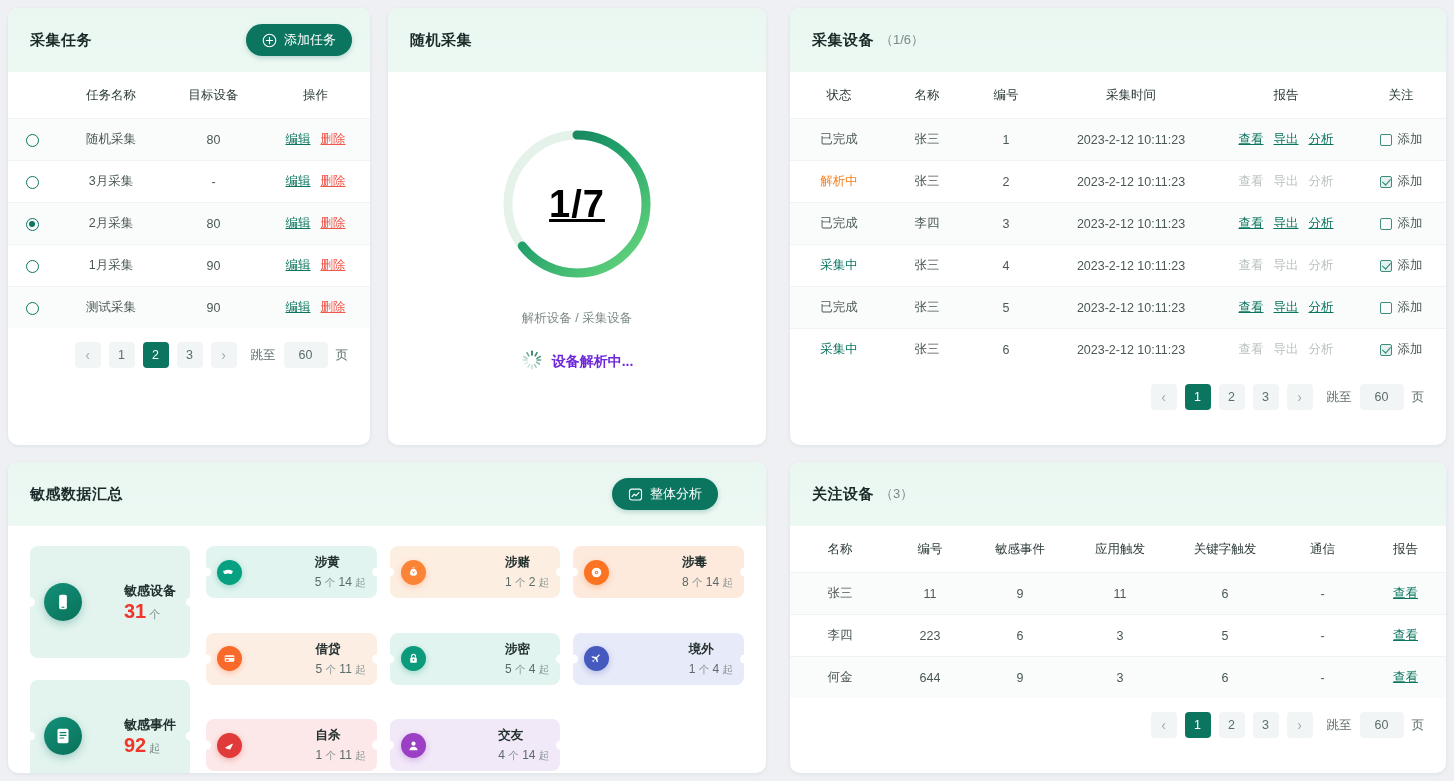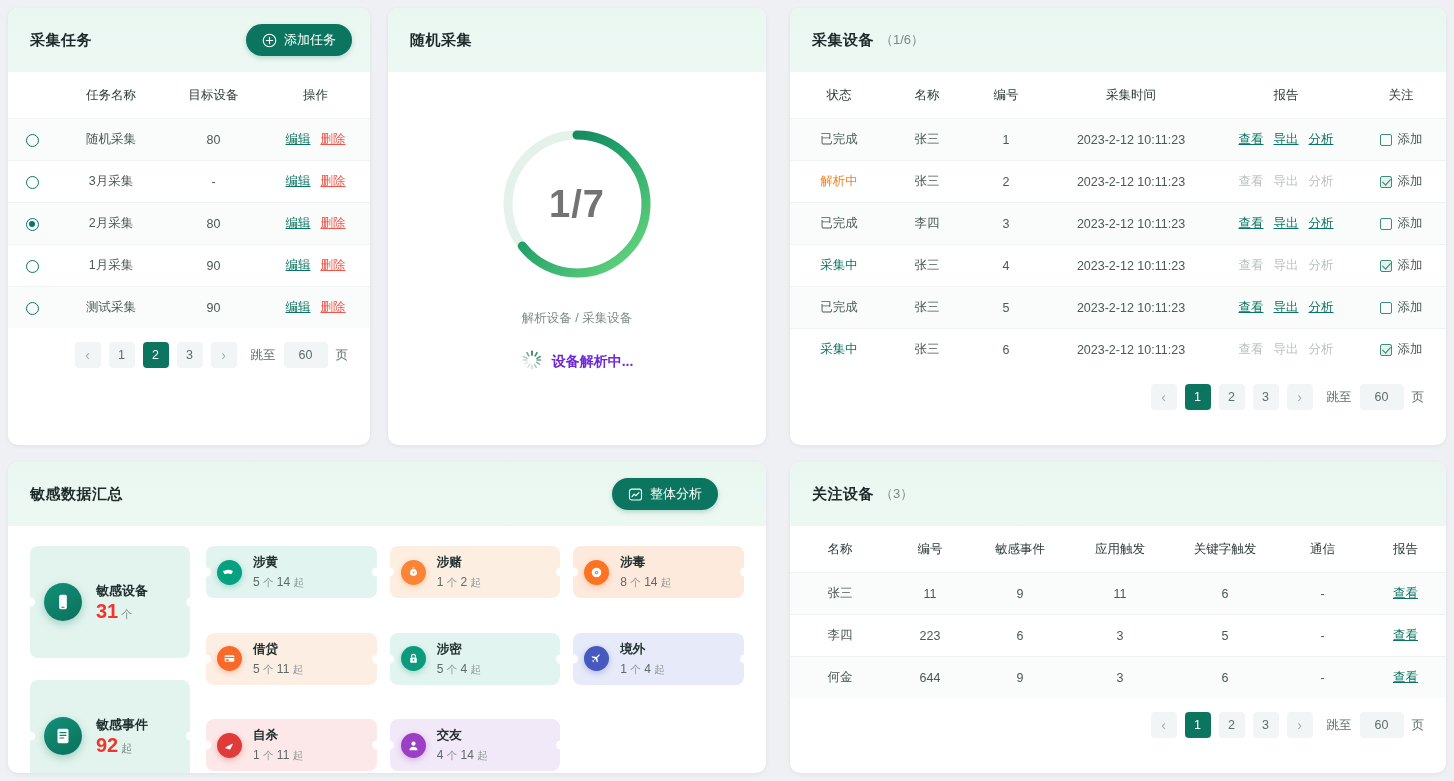--- a/index.html
+++ b/index.html
@@ -104,32 +104,32 @@
     width: 44px; height: 26px; border: none; background: #f2f5f5;
     border-radius: 4px; text-align: center; font-size: 12.5px; color: #5d6d6b;
     font-family: inherit;
   }
 
   
   .donut-wrap { display:flex; flex-direction:column; align-items:center; padding-top: 54px; }
   .donut { position: relative; width: 156px; height: 156px; }
   .donut-val {
     position: absolute; inset: 0; display: flex; align-items: center; justify-content: center;
-    font-size: 38px; font-weight: bold; color: #737373; letter-spacing: 1px;
+    font-size: 38px; font-weight: bold; color: #000000; letter-spacing: 1px; text-decoration: underline;
   }
   .donut-cap { margin-top: 28px; font-size: 12.5px; color: #7d8a88; }
   .loading { margin-top: 22px; display: flex; align-items: center; gap: 9px; }
   .loading-txt { font-size: 14px; font-weight: bold; color: #6d28d9; }
 
   
   .sens-body { display: flex; padding: 20px 22px 22px; gap: 16px; }
   .big-col { display: flex; flex-direction: column; gap: 22px; width: 160px; }
   .ticket {
     position: relative; border-radius: 8px;
-    display: flex; align-items: center;
+    display: flex; align-items: center; justify-content: space-between;
   }
   .ticket::before, .ticket::after {
     content: ""; position: absolute; width: 9px; height: 9px;
     border-radius: 50%; background: #fff; top: 50%; transform: translateY(-50%);
   }
   .ticket::before { left: -4.5px; }
   .ticket::after  { right: -4.5px; }
 
   .big-tile { height: 112px; padding: 0 14px; gap: 14px; background: #e3f4ef; }
   .big-icon {

